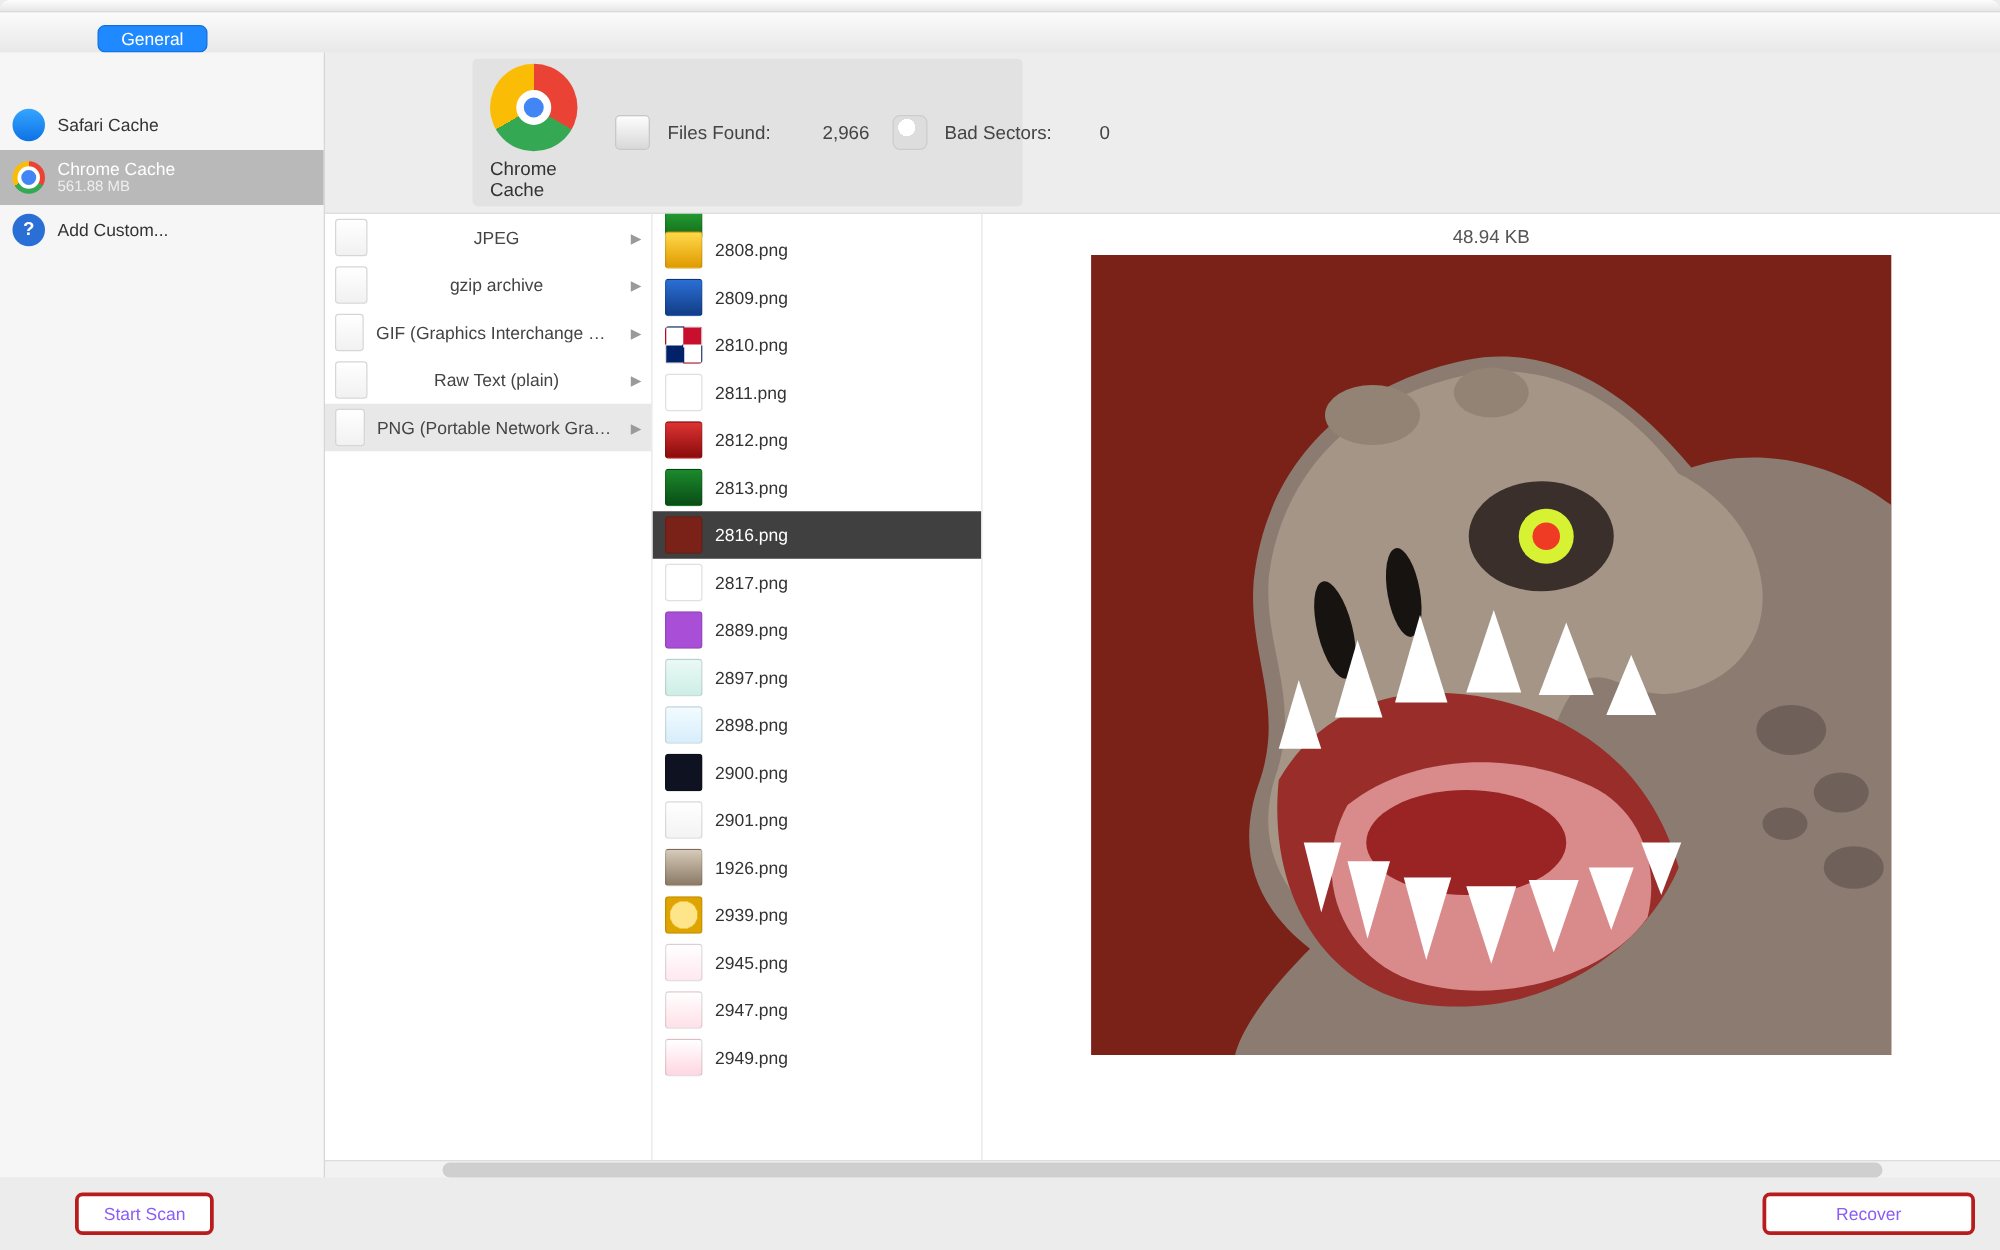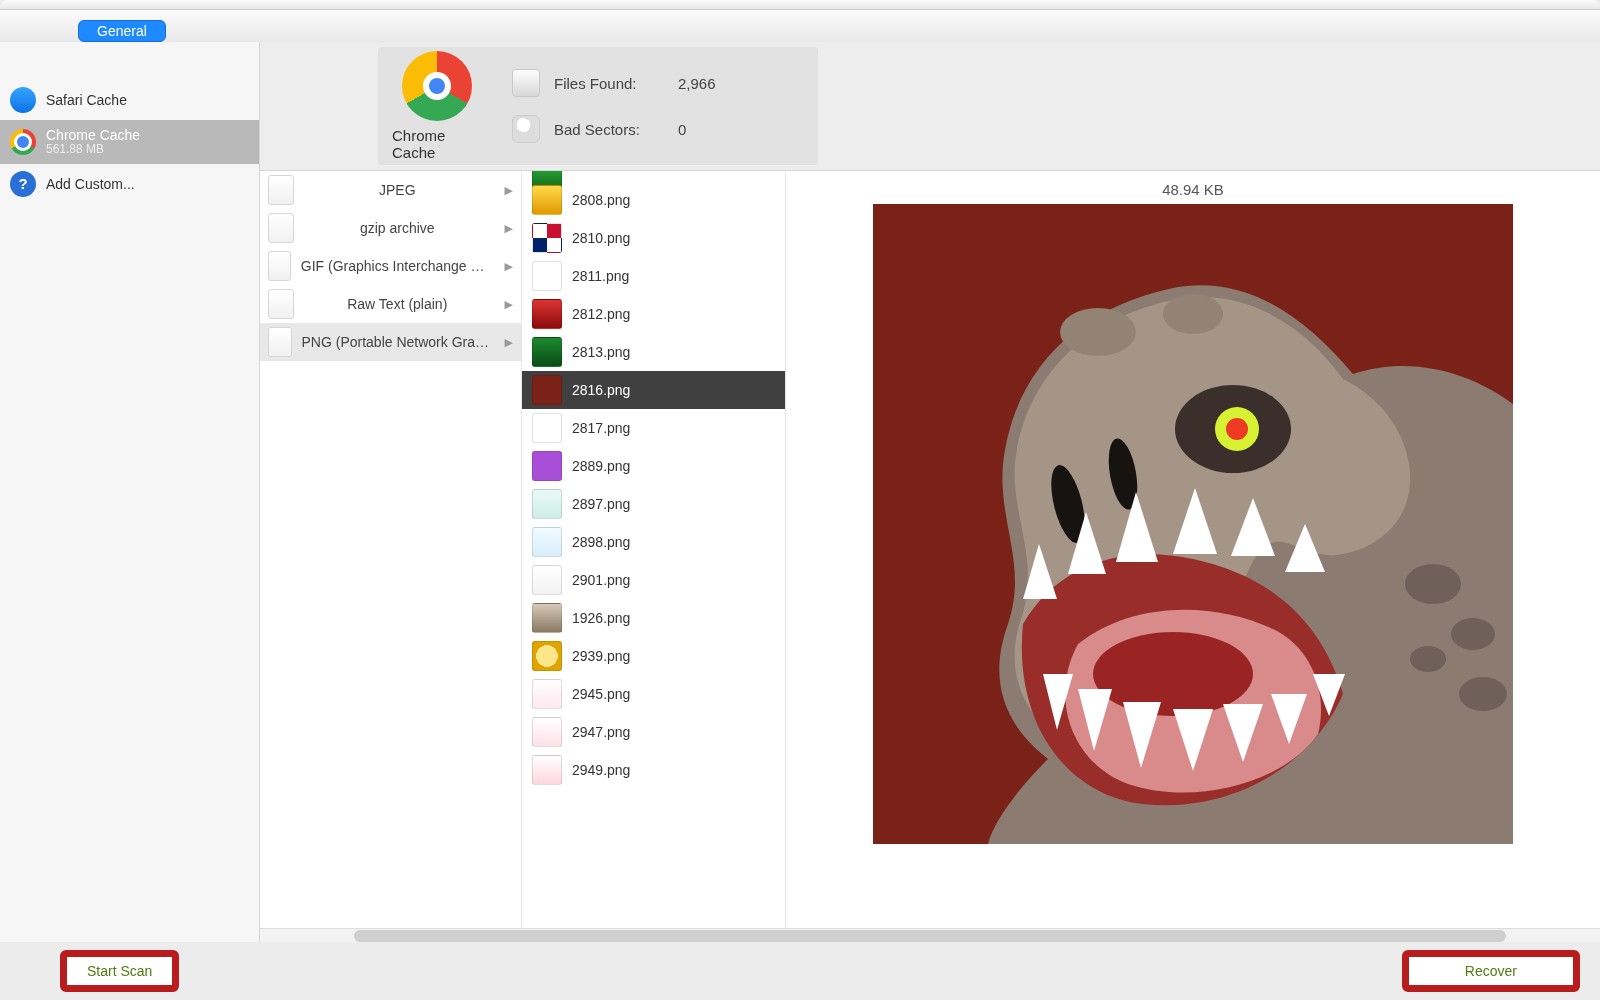--- a/index.html
+++ b/index.html
@@ -32,21 +32,21 @@
   .chrome-icon::after{ content:""; position:absolute; width:12px; height:12px; background:#4285f4; border:3px solid #fff; border-radius:50%; }
   .help-icon { background:#2a6fd6; }
   
   .main { flex: 1 1 auto; display: flex; flex-direction: column; min-width: 0; }
   .summary { height: 128px; display:flex; align-items:center; background:#ededed; }
   .summary-card { margin-left: 118px; width: 440px; height: 118px; background:#e2e2e2; border-radius:4px; display:flex; align-items:center; padding: 8px 14px; }
   .big-chrome { width: 90px; display:flex; flex-direction:column; align-items:center; gap:6px; }
   .big-chrome-icon { width:70px; height:70px; border-radius:50%; background: conic-gradient(#ea4335 0 120deg,#34a853 120deg 240deg,#fbbc05 240deg 360deg); position:relative; }
   .big-chrome-icon::after{ content:""; position:absolute; width:28px; height:28px; top:21px; left:21px; background:#4285f4; border:6px solid #fff; border-radius:50%; box-sizing:border-box;}
   .big-chrome-label { font-size:15px; color:#333; }
-  .stats { margin-left: 30px; display:flex; flex-direction:column; gap:18px; }
+  .stats { margin-left: 30px; display:flex; flex-direction:row; gap:18px; }
   .stat-row { display:flex; align-items:center; gap:14px; font-size:15px; color:#444;}
   .stat-label { width:110px; }
   .mini-ic { width:28px; height:28px; }
   .disk-ic { background: linear-gradient(#fdfdfd,#d8d8d8); border-radius:4px; border:1px solid #c8c8c8; }
   .frag-ic { background: radial-gradient(circle at 40% 35%, #fff 0 30%, #ddd 30% 100%); border-radius:6px; border:1px solid #ccc; }
 
   .columns { flex:1 1 auto; display:flex; min-height:0; background:#fff; border-top:1px solid #d6d6d6;}
   
   .col-types { width: 262px; border-right:1px solid #e6e6e6; overflow-y:auto; }
   .type-row { height:38px; display:flex; align-items:center; padding:0 8px 0 8px; gap:10px; cursor:default; position:relative;}
@@ -62,21 +62,21 @@
   .file-label { font-size:14px;}
   
   .col-preview { flex:1 1 auto; display:flex; flex-direction:column; align-items:center; min-width:0; }
   .size-label { padding:10px 0 6px 0; font-size:15px; color:#555; }
   .preview-box { width: 640px; height: 640px; background:#7a2118; display:flex; align-items:center; justify-content:center; }
   .preview-svg { width: 640px; height: 640px; display:block; }
   .hscroll { height: 14px; background:#f2f2f2; border-top:1px solid #dcdcdc; position:relative; }
   .hscroll-thumb { position:absolute; top:1px; height:12px; border-radius:6px; background:#cfcfcf; left:7%; width:86%;}
   
   .footer { height: 58px; display:flex; align-items:center; justify-content:space-between; padding: 0 20px 0 60px; background:#ececec; }
-  .footer-left .btn, .footer-right .btn { background:#ffffff; border:7px solid #b91c1c; border-radius:6px; padding:6px 20px; font-size:14px; color:#4d7c0f; cursor:pointer; }
+  .footer-left .btn, .footer-right .btn { background:#ffffff; border:3px solid #b91c1c; border-radius:6px; padding:6px 20px; font-size:14px; color:#8b5cf6; cursor:pointer; }
   .footer-right .btn { padding:6px 56px;margin-left:12px; }
   
   .t-green{background:linear-gradient(#2cae3b,#116b1a);} .t-flag{background:repeating-linear-gradient(#b22234 0 4px,#fff 4px 8px);} .t-yellow{background:linear-gradient(#ffd94a,#e09a00);} .t-blue{background:linear-gradient(#2a6fd6,#133d86);} .t-uk{background:conic-gradient(#c8102e 0 25%,#fff 25% 50%,#012169 50% 75%,#fff 75% 100%);} .t-white{background:#fff;} .t-red{background:linear-gradient(#d33,#8a0b0b);} .t-lep{background:linear-gradient(#1b8a2c,#0a4d16);} .t-dino{background:#7a2118;} .t-clown{background:#fff;} .t-purple{background:#a94ed6;} .t-doc1{background:linear-gradient(#eaf9f6,#cdeee5);} .t-doc2{background:linear-gradient(#f2fbff,#d7eefb);} .t-dark{background:#0f1220;} .t-sheet{background:linear-gradient(#fff,#f3f3f3);} .t-photo{background:linear-gradient(#d7cab8,#8a7a66);} .t-coin{background:radial-gradient(circle,#ffe58a 0 55%,#e0a400 55% 100%);} .t-pink{background:linear-gradient(#fff,#ffe8ef);} .t-pink2{background:linear-gradient(#fff,#ffe0e8);} .t-pink3{background:linear-gradient(#fff,#ffd6e2);}
 </style>
 </head>
 <body>
 
 <div class="window">
   <div class="titlebar"></div>
   <div class="chrome-row">
@@ -163,20 +163,24 @@
 
         <div class="col-files" id="col-files">
             <div class="file-row" style="height: 10px;">
               <div class="thumb t-green"></div>
             </div>
             <div class="file-row">
               <div class="thumb t-yellow"></div>
               <span class="file-label">2808.png</span>
             </div>
             <div class="file-row">
+              <div class="thumb t-blue"></div>
+              <span class="file-label">2809.png</span>
+            </div>
+            <div class="file-row">
               <div class="thumb t-uk"></div>
               <span class="file-label">2810.png</span>
             </div>
             <div class="file-row">
               <div class="thumb t-white"></div>
               <span class="file-label">2811.png</span>
             </div>
             <div class="file-row">
               <div class="thumb t-red"></div>
               <span class="file-label">2812.png</span>
@@ -197,20 +201,24 @@
               <div class="thumb t-purple"></div>
               <span class="file-label">2889.png</span>
             </div>
             <div class="file-row">
               <div class="thumb t-doc1"></div>
               <span class="file-label">2897.png</span>
             </div>
             <div class="file-row">
               <div class="thumb t-doc2"></div>
               <span class="file-label">2898.png</span>
+            </div>
+            <div class="file-row">
+              <div class="thumb t-dark"></div>
+              <span class="file-label">2900.png</span>
             </div>
             <div class="file-row">
               <div class="thumb t-sheet"></div>
               <span class="file-label">2901.png</span>
             </div>
             <div class="file-row">
               <div class="thumb t-photo"></div>
               <span class="file-label">1926.png</span>
             </div>
             <div class="file-row">

